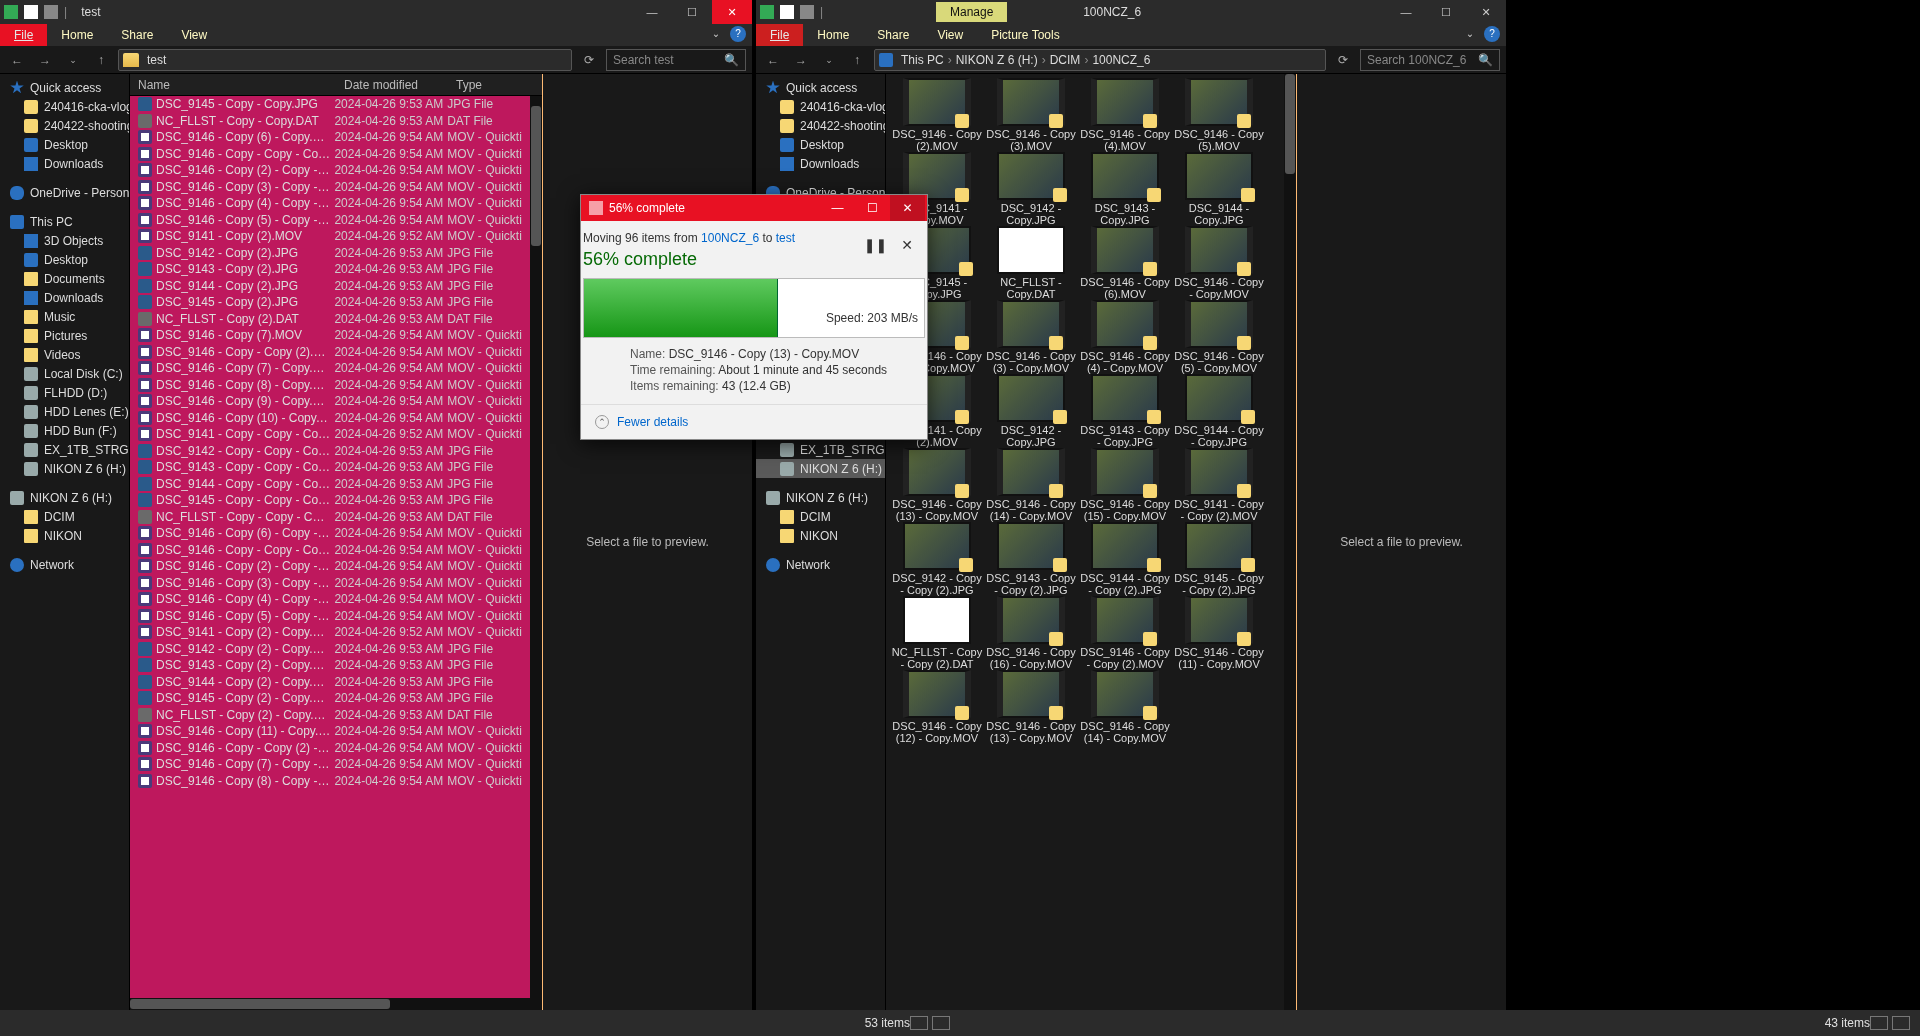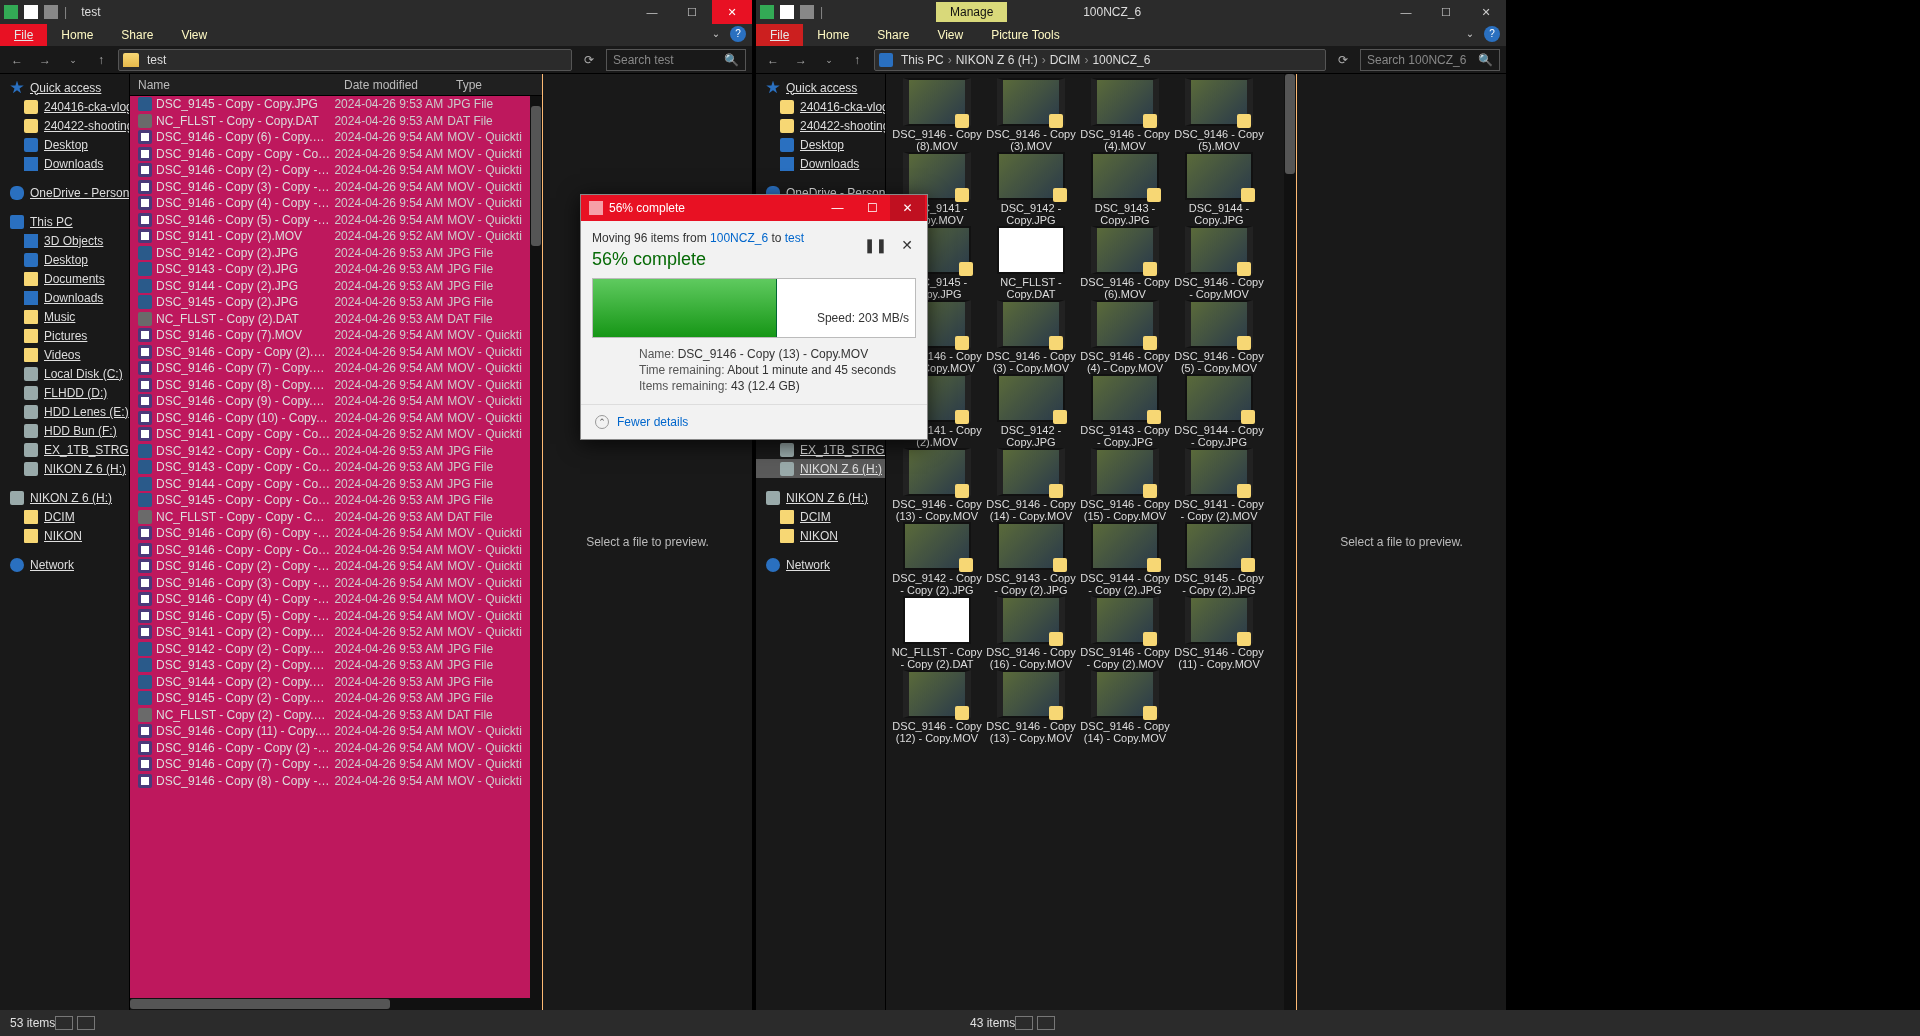--- a/index.html
+++ b/index.html
@@ -26,21 +26,21 @@
 
 .addrbar { height: 28px; background: #191919; display: flex; align-items: center; gap: 6px; padding: 2px 6px; border-bottom: 1px solid #000; }
 .navbtn { width: 22px; height: 22px; color: #aaa; text-align: center; line-height: 22px; font-size: 12px; }
 .addr { flex: 1; background: #2b2b2b; border: 1px solid #555; height: 22px; display: flex; align-items: center; padding: 0 4px; border-radius: 2px; }
 .addr .folder-glyph { width: 16px; height: 14px; background: linear-gradient(#f7d774,#e6b94b); border-radius: 2px 2px 0 0; margin-right: 6px; }
 .crumb { color: #ddd; padding: 0 2px; }
 .crumb.sep { color: #888; }
 .search { width: 140px; height: 22px; background: #191919; border: 1px solid #555; display: flex; align-items: center; padding: 0 6px; color: #888; }
 
 .body { flex: 1; display: flex; min-height: 0; }
-.navpane { width: 130px; background: #191919; border-right: 1px solid #000; overflow: hidden; padding-top: 4px; text-decoration: underline; }
+.navpane { width: 130px; background: #191919; border-right: 1px solid #000; overflow: hidden; padding-top: 4px; }
 .navitem { display: flex; align-items: center; height: 19px; padding: 0 4px 0 10px; gap: 6px; color: #ddd; white-space: nowrap; overflow: hidden; }
 .navitem.indent { padding-left: 24px; }
 .navitem.sel { background: #5a5a5a; }
 .navspacer { height: 10px; }
 .nico { width: 14px; height: 14px; flex-shrink: 0; }
 .nico.star { background: #2a70c0; clip-path: polygon(50% 0,61% 35%,98% 35%,68% 57%,79% 91%,50% 70%,21% 91%,32% 57%,2% 35%,39% 35%); }
 .nico.pin { background: #f7d774; border-radius: 2px; }
 .nico.dl { background: #2a70c0; }
 .nico.cloud { background: #2a70c0; border-radius: 6px; }
 .nico.pc { background: #2a70c0; border-radius: 2px; }
@@ -86,36 +86,36 @@
 .right-scroll .rsthumb { position:absolute; left:1px; right:1px; top:0; height:100px; background:#555; border-radius:3px; }
 
 
 .dlg { position:absolute; left:580px; top:194px; width:348px; background:#f2f2f2; border:1px solid #888; z-index:10; box-shadow:0 4px 20px rgba(0,0,0,.7); color:#000; }
 .dlg-title { height:26px; background:#e81123; color:#fff; display:flex; align-items:center; padding:0 2px 0 8px; }
 .dlg-title .dico { width:14px; height:14px; background:#fff; margin-right:6px; opacity:.6; }
 .dlg-title .dtxt { flex:1; font-size:12px; }
 .dlg-title .dbtn { width:35px; height:26px; text-align:center; line-height:26px; color:#fff; font-size:12px; }
 .dlg-title .dbtn.dmax { }
 .dlg-title .dbtn.dclose { background:#c01020; }
-.dlg-body { padding:10px 11px; font-size:12px; }
+.dlg-body { padding:10px 2px; font-size:12px; }
 .dlg-body .moving { color:#333; }
 .dlg-body .moving a { color:#0066cc; text-decoration:none; }
 .dlg-body .pct { font-size:18px; color:#066a06; margin-top:4px; }
 .dlg-ctrl { position:absolute; right:14px; top:42px; display:flex; gap:14px; font-size:14px; color:#333; }
 .dlg-graph { height:60px; border:1px solid #bbb; margin-top:8px; position:relative; background:#fff; }
 .dlg-graph .filled { position:absolute; left:0; top:0; bottom:0; width:57%; background:linear-gradient(#5fca5f,#169616); }
 .dlg-graph .filled::after { content:''; position:absolute; right:0; top:0; bottom:0; width:1px; background:#063; }
 .dlg-graph .speed { position:absolute; right:6px; bottom:12px; font-size:12px; color:#333; }
 .dlg-rows { margin-top:8px; font-size:12px; color:#333; line-height:16px;margin-left:47px; }
 .dlg-rows .lbl { color:#555; }
 .dlg-fewer { padding:10px 14px; border-top:1px solid #ddd; display:flex; align-items:center; gap:8px; color:#0066cc; font-size:12px; }
 .dlg-fewer .chev { width:14px; height:14px; border:1px solid #999; border-radius:7px; display:flex; align-items:center; justify-content:center; font-size:9px; color:#555; }
 
 .desktop-status { position:absolute; left:0; right:0; bottom:0; height:26px; background:#2b2b2b; display:flex; }
-.desktop-status .half { width:50%; display:flex; align-items:center; padding:0 10px; justify-content:flex-start; }
+.desktop-status .half { width:50%; display:flex; align-items:center; padding:0 10px; justify-content:flex-end; }
 .divider { position:absolute; left:752px; top:0; width:4px; height:1010px; background:#000; }
 </style>
 </head>
 <body>
 
 <div class="window left-window">
   <div class="titlebar">
     <span class="qat-ico"></span>
     <span class="qat-ico" style="background:#fff"></span>
     <span class="qat-ico" style="background:#888"></span>
@@ -678,21 +678,21 @@
           <span class="nico net"></span>
           <span>Network</span>
         </div>
       </div>
     <div class="thumbgrid" id="thumbgrid">
       <div class="grow">
           <div class="thumb-item">
             <div class="thmb film">
               <span class="badge"></span>
             </div>
-            <div class="tlabel">DSC_9146 - Copy (8).MOV</div>
+            <div class="tlabel">DSC_9146 - Copy (2).MOV</div>
           </div>
           <div class="thumb-item">
             <div class="thmb film">
               <span class="badge"></span>
             </div>
             <div class="tlabel">DSC_9146 - Copy (3).MOV</div>
           </div>
           <div class="thumb-item">
             <div class="thmb film">
               <span class="badge"></span>

